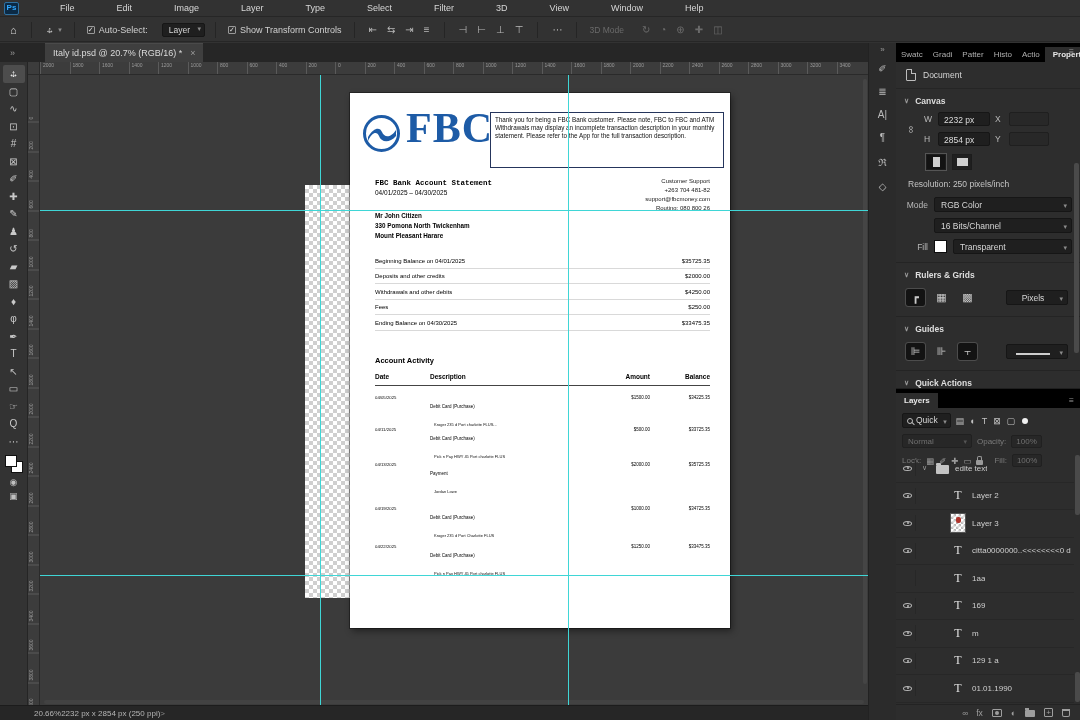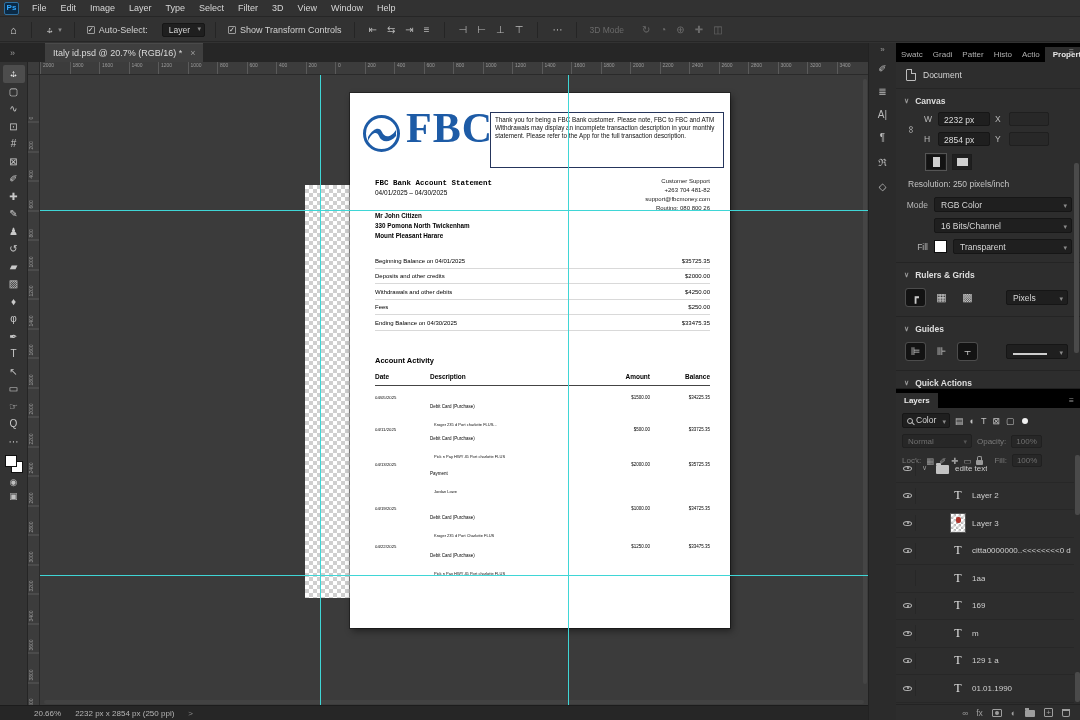--- a/index.html
+++ b/index.html
@@ -2,21 +2,21 @@
 <html><head>
 <meta charset="utf-8">
 <style>
   html,body{margin:0;padding:0;background:#1e1e1e;}
   .app{position:relative;width:1080px;height:720px;background:#323232;font-family:"Liberation Sans",sans-serif;overflow:hidden;color:#cfcfcf;-webkit-font-smoothing:antialiased;}
   .app *{box-sizing:border-box;}
 
   
   .menubar{position:absolute;top:0;left:0;right:0;height:17px;background:#323232;border-bottom:1px solid #262626;display:flex;align-items:center;gap:0;}
   .ps-logo{width:15px;height:13px;margin:0 6px 0 4px;background:#0b2a45;border:1px solid #2f70a0;border-radius:2px;color:#31a8ff;font-size:8px;font-weight:bold;display:flex;align-items:center;justify-content:center;line-height:1;}
-  .menu-item{font-size:9px;color:#d6d6d6;padding:0 7px;line-height:17px;}
+  .menu-item{font-size:9px;color:#d6d6d6;padding:0 7px;line-height:17px;margin-left:28px;}
 
   
   .optionsbar{position:absolute;top:18px;left:0;right:0;height:24px;background:#323232;border-bottom:1px solid #262626;display:flex;align-items:center;font-size:9px;}
   .opt-home{font-size:11px;color:#d0d0d0;padding:0 10px;}
   .opt-tool{display:flex;align-items:center;padding:0 8px;color:#d0d0d0;}
   .opt-sep{width:1px;height:16px;background:#252525;margin:0 4px;}
   .chk{width:8px;height:8px;border:1px solid #999;border-radius:1px;margin-right:4px;display:flex;align-items:center;justify-content:center;font-size:7px;color:#ddd;}
   .dd{background:#1f1f1f;border:1px solid #161616;border-radius:2px;color:#d6d6d6;font-size:8.5px;padding:1px 14px 1px 6px;position:relative;margin:0 6px;}
   .dd::after{content:"▾";position:absolute;right:3px;top:1px;font-size:7px;color:#8c8c8c;}
   .opt-icons{display:flex;gap:10px;margin:0 10px;color:#b9b9b9;font-size:10px;}
@@ -109,21 +109,21 @@
   .res-row{padding:9px 8px 2px 12px;color:#c4c4c4;}
   .mode-row{display:flex;align-items:center;padding:6px 8px 0 8px;gap:6px;}
   .mode-label{width:24px;color:#b9b9b9;text-align:right;}
   .dd-wide{flex:1;background:#1f1f1f;border:1px solid #161616;border-radius:2px;padding:2px 14px 2px 6px;color:#d6d6d6;position:relative;height:15px;line-height:11px;}
   .dd-wide::after{content:"▾";position:absolute;right:4px;top:2px;font-size:7px;color:#8c8c8c;}
   .fill-swatch{width:13px;height:13px;background:#fff;border:1px solid #0d0d0d;}
   .p-div{height:1px;background:#242424;margin-top:8px;}
   .icon-row{display:flex;align-items:center;gap:7px;padding:5px 8px 2px 10px;}
   .ibtn{width:19px;height:17px;border-radius:2px;display:flex;align-items:center;justify-content:center;color:#c9c9c9;font-size:11px;background:transparent;}
   .ibtn.sel{background:#131313;outline:1px solid #4c4c4c;}
-  .dd-small{min-width:62px;background:#1f1f1f;border:1px solid #161616;border-radius:2px;padding:2px 14px 2px 6px;color:#d6d6d6;position:relative;height:15px;line-height:11px;margin-left:auto;margin-right:4px;}
+  .dd-small{min-width:62px;background:#1f1f1f;border:1px solid #161616;border-radius:2px;padding:2px 14px 2px 6px;color:#d6d6d6;position:relative;height:15px;line-height:11px;margin-left:auto;margin-right:4px;text-align:center;}
   .dd-small::after{content:"▾";position:absolute;right:4px;top:2px;font-size:7px;color:#8c8c8c;}
   .gline{display:inline-block;width:34px;height:2px;background:#cfcfcf;margin-top:4px;}
   .prop-scroll{position:absolute;right:1px;top:120px;width:5px;height:190px;background:#4a4a4a;border-radius:2px;}
 
   
   .layers-block{position:absolute;left:0;right:0;top:345px;bottom:0;background:#2d2d2d;border-top:1px solid #1f1f1f;}
   .lfilter{display:flex;align-items:center;gap:5px;padding:5px 6px 3px 6px;}
   .kind-dd{display:flex;align-items:center;gap:3px;background:#1f1f1f;border:1px solid #161616;border-radius:2px;padding:2px 12px 2px 4px;color:#d6d6d6;position:relative;height:15px;line-height:11px;min-width:48px;}
   .kind-dd::after{content:"▾";position:absolute;right:3px;top:2px;font-size:7px;color:#8c8c8c;}
   .mag{display:inline-block;width:6px;height:6px;border:1px solid #bbb;border-radius:50%;position:relative;}
@@ -161,21 +161,21 @@
   .lfooter{position:absolute;left:0;right:0;bottom:0;height:16px;background:#2d2d2d;border-top:1px solid #232323;display:flex;align-items:center;justify-content:flex-end;gap:9px;padding:0 10px;color:#9e9e9e;font-size:8.5px;}
   .f-link{letter-spacing:-1px;}
   .f-mask{width:10px;height:8px;border:1px solid #9e9e9e;border-radius:1px;display:flex;align-items:center;justify-content:center;}
   .f-mask::after{content:"";width:4px;height:4px;border-radius:50%;background:#9e9e9e;}
   .f-folder{width:10px;height:7px;background:#9e9e9e;border-radius:1px;position:relative;margin-top:2px;}
   .f-folder::before{content:"";position:absolute;top:-2px;left:0;width:4px;height:2px;background:#9e9e9e;}
   .f-new{width:9px;height:9px;border:1px solid #9e9e9e;border-radius:1px;display:flex;align-items:center;justify-content:center;font-size:8px;line-height:1;}
   .f-trash{width:8px;height:8px;border:1px solid #9e9e9e;border-top-width:2px;border-radius:0 0 2px 2px;}
 
   
-  .statusbar{position:absolute;bottom:0;left:0;width:868px;height:15px;background:#262626;border-top:1px solid #1c1c1c;display:flex;align-items:center;font-size:8px;color:#b5b5b5;gap:14px;}
+  .statusbar{position:absolute;bottom:0;left:0;width:868px;height:15px;background:#262626;border-top:1px solid #1c1c1c;display:flex;align-items:center;font-size:8px;color:#b5b5b5;}
   .statusbar .zoomv{margin-left:34px;}
   .statusbar .chev{color:#8a8a8a;}
 </style>
 </head>
 <body>
 
 <div class="app">
 
   <div class="menubar">
     <div class="ps-logo">Ps</div>
@@ -657,21 +657,21 @@
 
     <div class="layers-block">
       <div class="ptab-row">
         <span class="ptab active">Layers</span>
         <span class="ptab-menu">≡</span>
       </div>
 
       <div class="lfilter">
         <span class="kind-dd">
             <span class="mag"></span>
-            <span>Color</span>
+            <span>Quick</span>
           </span>
         <span class="lf-icons">
 
         <span>▤</span>
             <span>◐</span>
             <span>T</span>
             <span>⊠</span>
             <span>▢</span>
           </span>
         <span class="bulb"></span>

